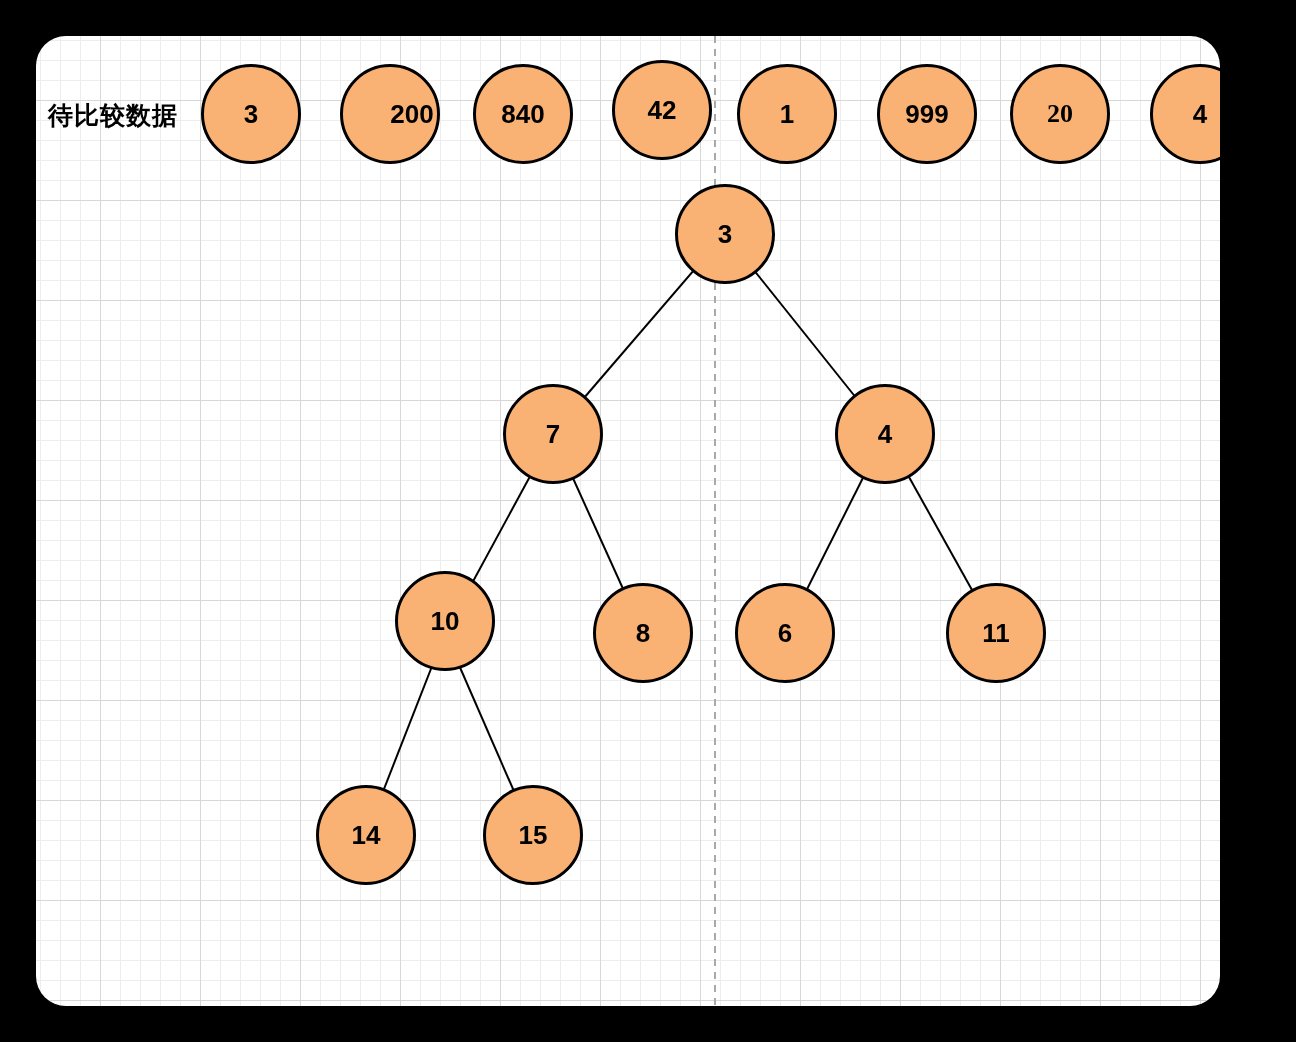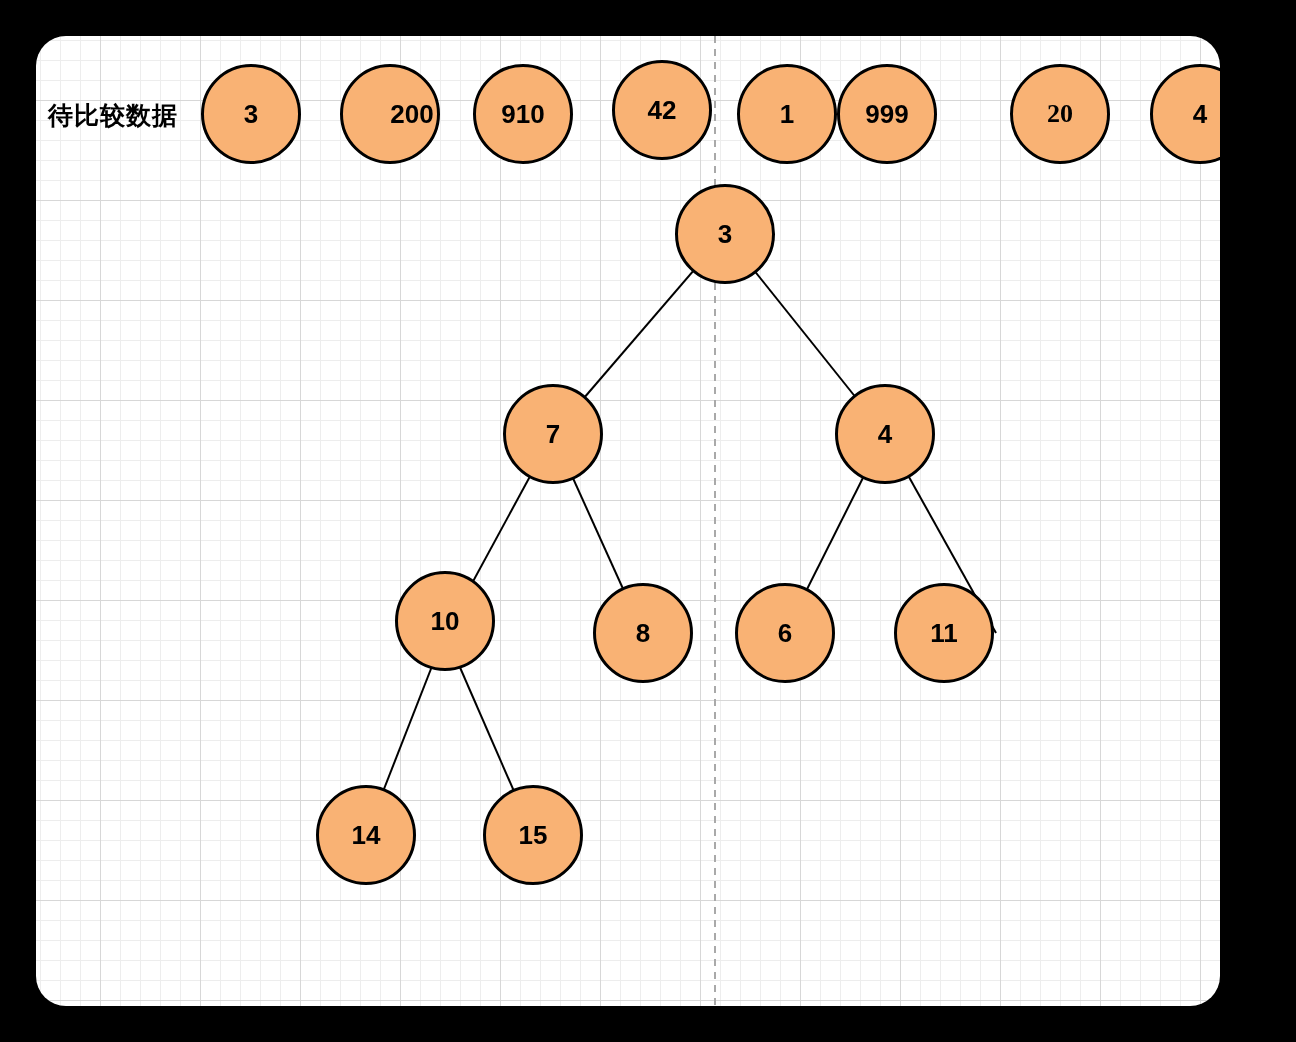--- a/index.html
+++ b/index.html
@@ -63,29 +63,29 @@
     </svg>
   <div class="row-label">待比较数据</div>
   <div id="pending-row">
       <div class="node" style="left: 165px; top: 28px; background-color: rgb(249, 178, 116); border-color: rgb(0, 0, 0);">
         <span>3</span>
       </div>
       <div class="node" style="left: 304px; top: 28px; background-color: rgb(249, 178, 116); border-color: rgb(0, 0, 0); padding-left: 44px;">
         <span>200</span>
       </div>
       <div class="node" style="left: 437px; top: 28px; background-color: rgb(249, 178, 116); border-color: rgb(0, 0, 0);">
-        <span>910</span>
+        <span>840</span>
       </div>
       <div class="node" style="left: 576px; top: 24px; background-color: rgb(249, 178, 116); border-color: rgb(0, 0, 0);">
         <span>42</span>
       </div>
       <div class="node" style="left: 701px; top: 28px; background-color: rgb(249, 178, 116); border-color: rgb(0, 0, 0);">
         <span>1</span>
       </div>
-      <div class="node" style="left: 801px; top: 28px; background-color: rgb(249, 178, 116); border-color: rgb(0, 0, 0); align-items: center;">
+      <div class="node" style="left: 841px; top: 28px; background-color: rgb(249, 178, 116); border-color: rgb(0, 0, 0); align-items: center;">
         <span>999</span>
       </div>
       <div class="node" style="left: 974px; top: 28px; background-color: rgb(249, 178, 116); border-color: rgb(0, 0, 0); font-family: Liberation Serif, serif;">
         <span>20</span>
       </div>
       <div class="node" style="left: 1114px; top: 28px; background-color: rgb(249, 178, 116); border-color: rgb(0, 0, 0);">
         <span>4</span>
       </div>
     </div>
   <div id="heap-tree">
@@ -100,21 +100,21 @@
       </div>
       <div class="node" style="left: 359px; top: 535px; background-color: rgb(249, 178, 116); border-color: rgb(0, 0, 0);">
         <span>10</span>
       </div>
       <div class="node" style="left: 557px; top: 547px; background-color: rgb(249, 178, 116); border-color: rgb(0, 0, 0);">
         <span>8</span>
       </div>
       <div class="node" style="left: 699px; top: 547px; background-color: rgb(249, 178, 116); border-color: rgb(0, 0, 0);">
         <span>6</span>
       </div>
-      <div class="node" style="left: 858px; top: 547px; background-color: rgb(249, 178, 116); border-color: rgb(0, 0, 0);">
+      <div class="node" style="left: 910px; top: 547px; background-color: rgb(249, 178, 116); border-color: rgb(0, 0, 0);">
         <span>11</span>
       </div>
       <div class="node" style="left: 280px; top: 749px; background-color: rgb(249, 178, 116); border-color: rgb(0, 0, 0);">
         <span>14</span>
       </div>
       <div class="node" style="left: 447px; top: 749px; background-color: rgb(249, 178, 116); border-color: rgb(0, 0, 0);">
         <span>15</span>
       </div>
     </div>
 </div>

